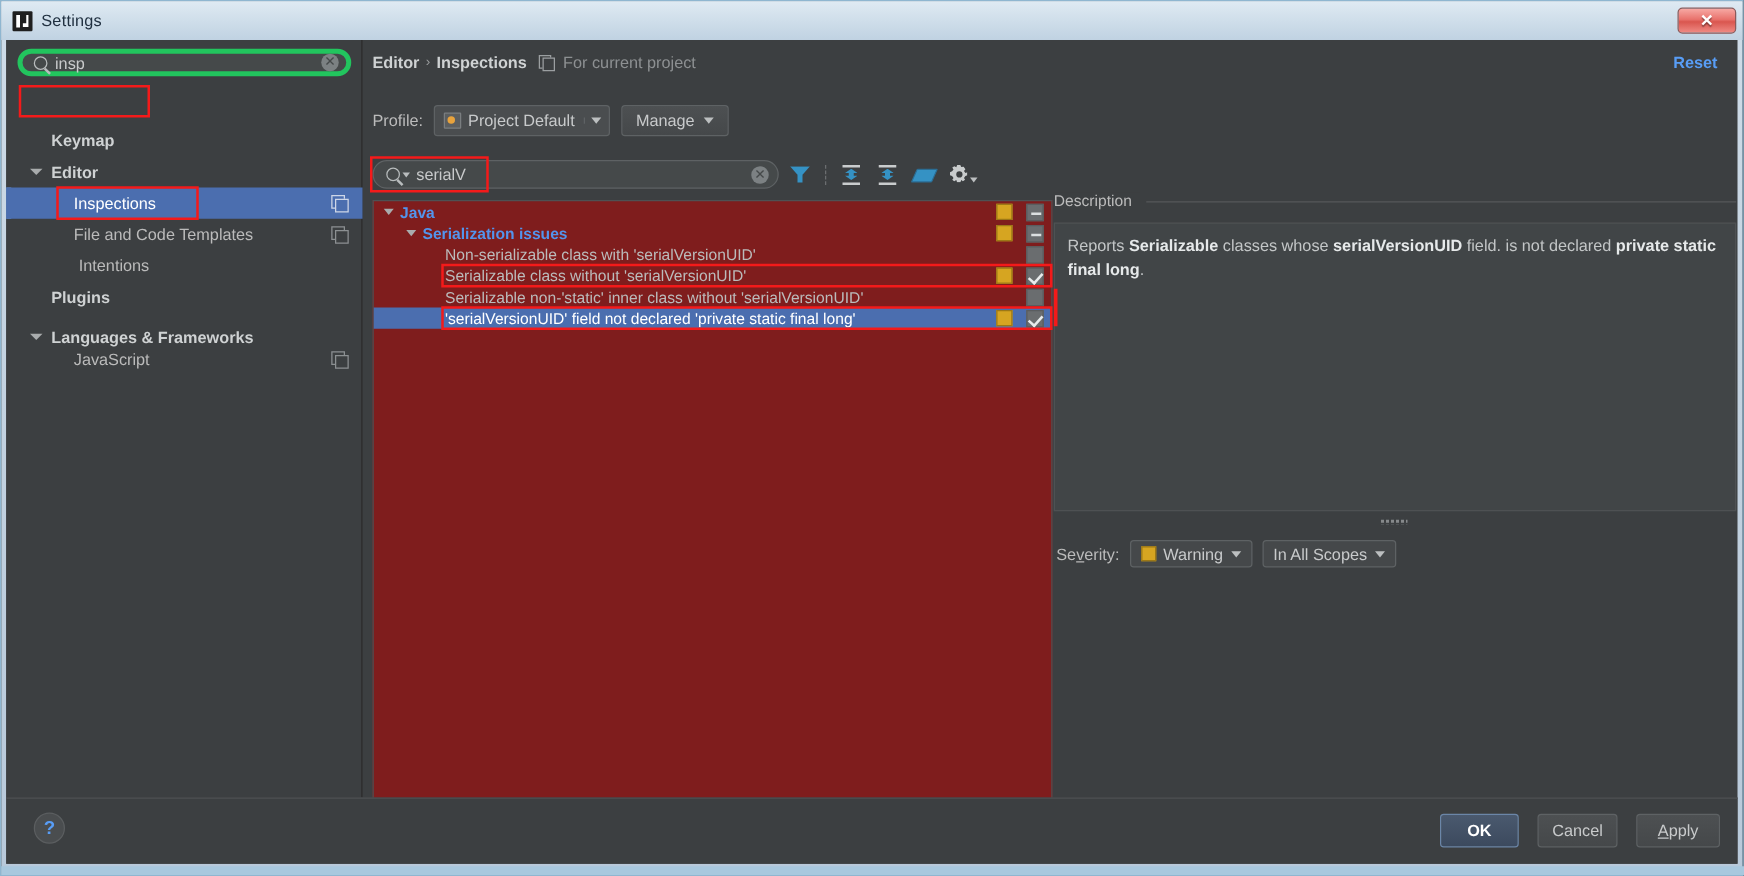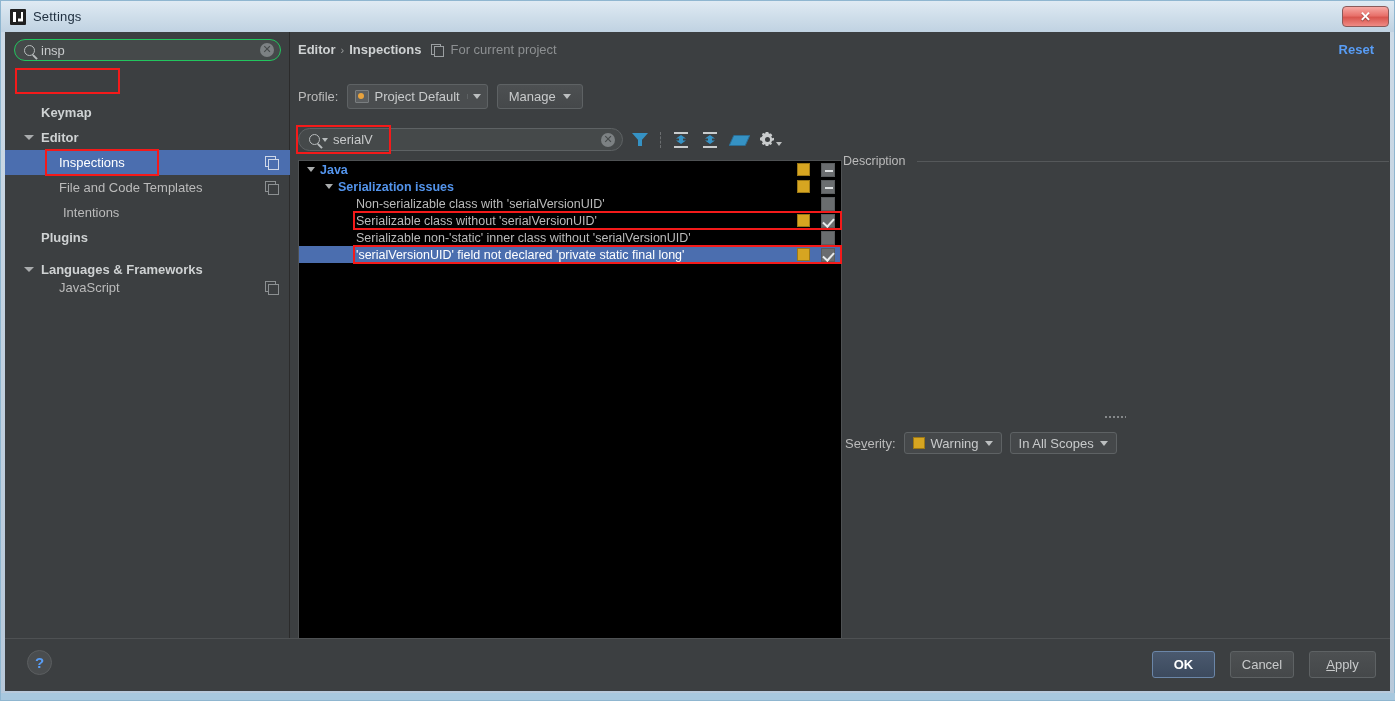--- a/index.html
+++ b/index.html
@@ -69,21 +69,21 @@
     position: absolute; left: 0; top: 0; width: 285px; height: 606px;
     background: #3c3f41;
     border-right: 1px solid #2b2b2b;
   }
   #side-search-wrap {
     position: absolute; left: 9px; top: 7px; width: 267px; height: 22px;
   }
   #side-search {
     width: 100%; height: 22px;
     background: #45494a;
-    border: 1px solid #22c55e;
+    border: 4px solid #22c55e;
     border-radius: 11px;
     display: flex; align-items: center;
     padding: 0 6px;
   }
   .mag {
     width: 11px; height: 11px; border: 1.6px solid #b8bcbd; border-radius: 50%;
     position: relative; flex: none; margin-left: 3px;
   }
   .mag::after {
     content:""; position:absolute; right:-4px; bottom:-3px;
@@ -279,21 +279,21 @@
   .gear-caret{
     position:absolute;right:-5px;bottom:3px;
     width:0;height:0;border-left:3px solid transparent;border-right:3px solid transparent;
     border-top:4px solid #bcbfc0;
   }
 
   
   #tree-panel {
     position: absolute; left: 7px; top: 128px;
     width: 544px; height: 497px;
-    background: #000000; border: 1px solid #4e5153;
+    background: #7f1d1d; border: 1px solid #4e5153;
   }
   .irow {
     position: relative; height: 17px; display: flex; align-items: center;
     font-size: 12.5px; color: #bbbbbb; white-space: nowrap;
   }
   .irow.sel { background: #4b6eaf; color:#ffffff; }
   .irow .tri {
     width:0;height:0;flex:none;
     border-left:4px solid transparent;border-right:4px solid transparent;
     border-top:5px solid #a9acad; margin-right:5px;
@@ -538,20 +538,24 @@
               <span class="cbx checked"></span>
             </div>
           </div>
       <div class="hl-red" style="left: 54px; top: 50px; width: 489px; height: 19px;"></div>
           <div class="hl-red" style="left: 54px; top: 84px; width: 489px; height: 19px;"></div>
         </div>
 
       <div id="desc-wrap">
         <div id="desc-title">Description</div>
         <div id="desc-sep"></div>
+        <div id="desc-box">
+          <span id="desc-content"><span>Reports </span><b>Serializable</b><span> classes whose </span><b>serialVersionUID</b><span> field. is not declared </span><b>private static final long</b><span>.</span></span>
+          <span id="desc-left-red"></span>
+        </div>
         <div id="grip"></div>
         <div id="sev-row">
           <span id="sev-label">Se<u>v</u>erity:</span>
           <div class="combo-sm">
             <span class="sev-swatch"></span>
             <span>Warning</span>
             <span class="caret"></span>
           </div>
           <div class="combo-sm">
             <span>In All Scopes</span>

